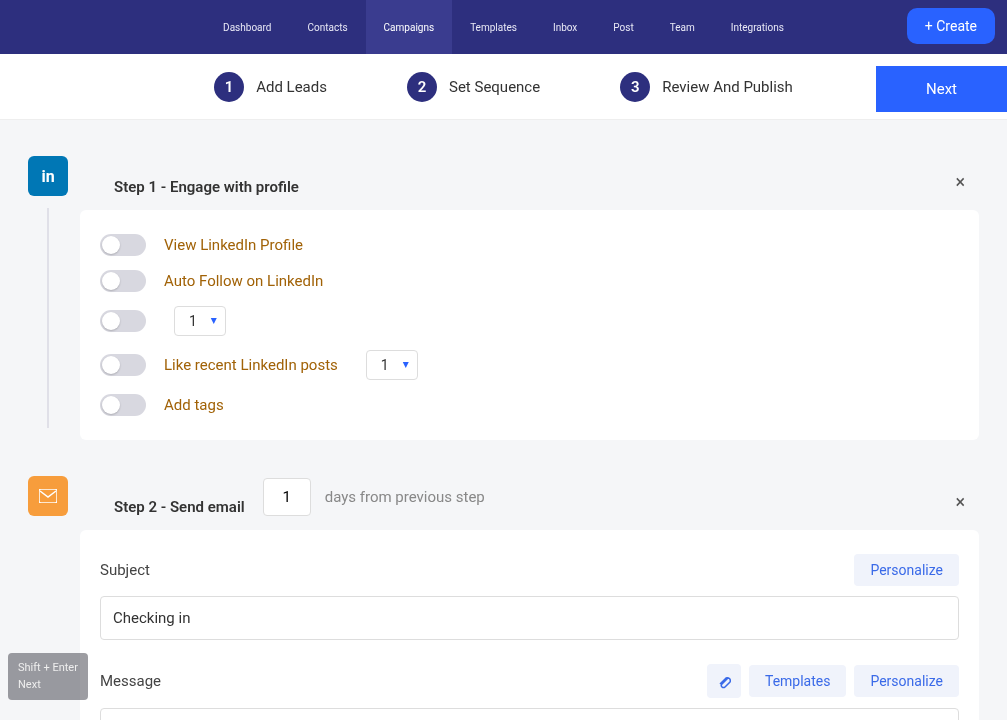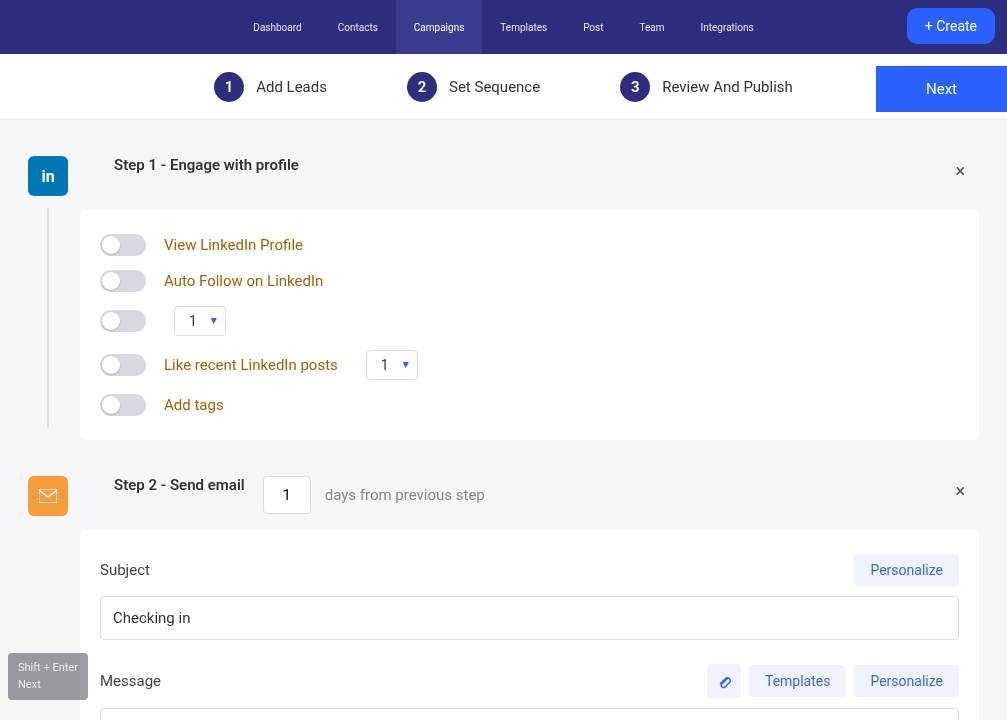--- a/index.html
+++ b/index.html
@@ -13,21 +13,21 @@
 
 .progress-row { background: #fff; height: 66px; display: flex; align-items: center; justify-content: center; gap: 80px; position: relative; border-bottom: 1px solid #eee; }
 .progress-step { display: flex; align-items: center; gap: 12px; }
 .step-circle { width: 30px; height: 30px; border-radius: 50%; background: #2d2f7e; color: #fff; display: flex; align-items: center; justify-content: center; font-weight: 600; font-size: 15px; }
 .step-label { color: #333; font-size: 15px; }
 .next-btn { position: absolute; right: 0; top: 12px; background: #2962ff; color: #fff; border: none; padding: 14px 50px; font-size: 15px; cursor: pointer; }
 
 .content { padding: 30px 28px 0 28px; position: relative; }
 
 .step-card { margin-left: 52px; }
-.step-header { display: flex; align-items: flex-start; gap: 18px; position: relative; padding: 6px 0 14px 0; margin-left: -52px; }
+.step-header { display: flex; align-items: flex-end; gap: 18px; position: relative; padding: 6px 0 14px 0; margin-left: -52px; }
 .step-icon { width: 40px; height: 40px; border-radius: 6px; display: flex; align-items: center; justify-content: center; flex-shrink: 0; }
 .step-icon.linkedin { background: #0077b5; color: #fff; font-weight: bold; font-size: 16px; }
 .step-icon.email { background: #f79d3c; color: #fff; }
 .step-title { font-weight: 600; color: #333; font-size: 15px; margin-left: 28px; }
 .step-close { margin-left: auto; color: #555; font-size: 18px; cursor: pointer; padding: 4px 14px; }
 
 .step-body { background: #fff; border-radius: 6px; padding: 24px 20px; margin-bottom: 30px; }
 
 .toggle-row { display: flex; align-items: center; gap: 18px; margin-bottom: 14px; }
 .toggle { width: 46px; height: 22px; background: #d8d8e0; border-radius: 11px; position: relative; cursor: pointer; flex-shrink: 0; }
@@ -57,20 +57,21 @@
 </style>
 </head>
 <body>
 
 <div class="topbar">
   <div class="nav">
     <div class="nav-item">Dashboard</div>
     <div class="nav-item">Contacts</div>
     <div class="nav-item active">Campaigns</div>
     <div class="nav-item">Templates</div>
+    <div class="nav-item">Inbox</div>
     <div class="nav-item">Post</div>
     <div class="nav-item">Team</div>
     <div class="nav-item">Integrations</div>
   </div>
   <button class="create-btn">+ Create</button>
 </div>
 
 <div class="progress-row">
   <div class="progress-step">
     <div class="step-circle">1</div>

